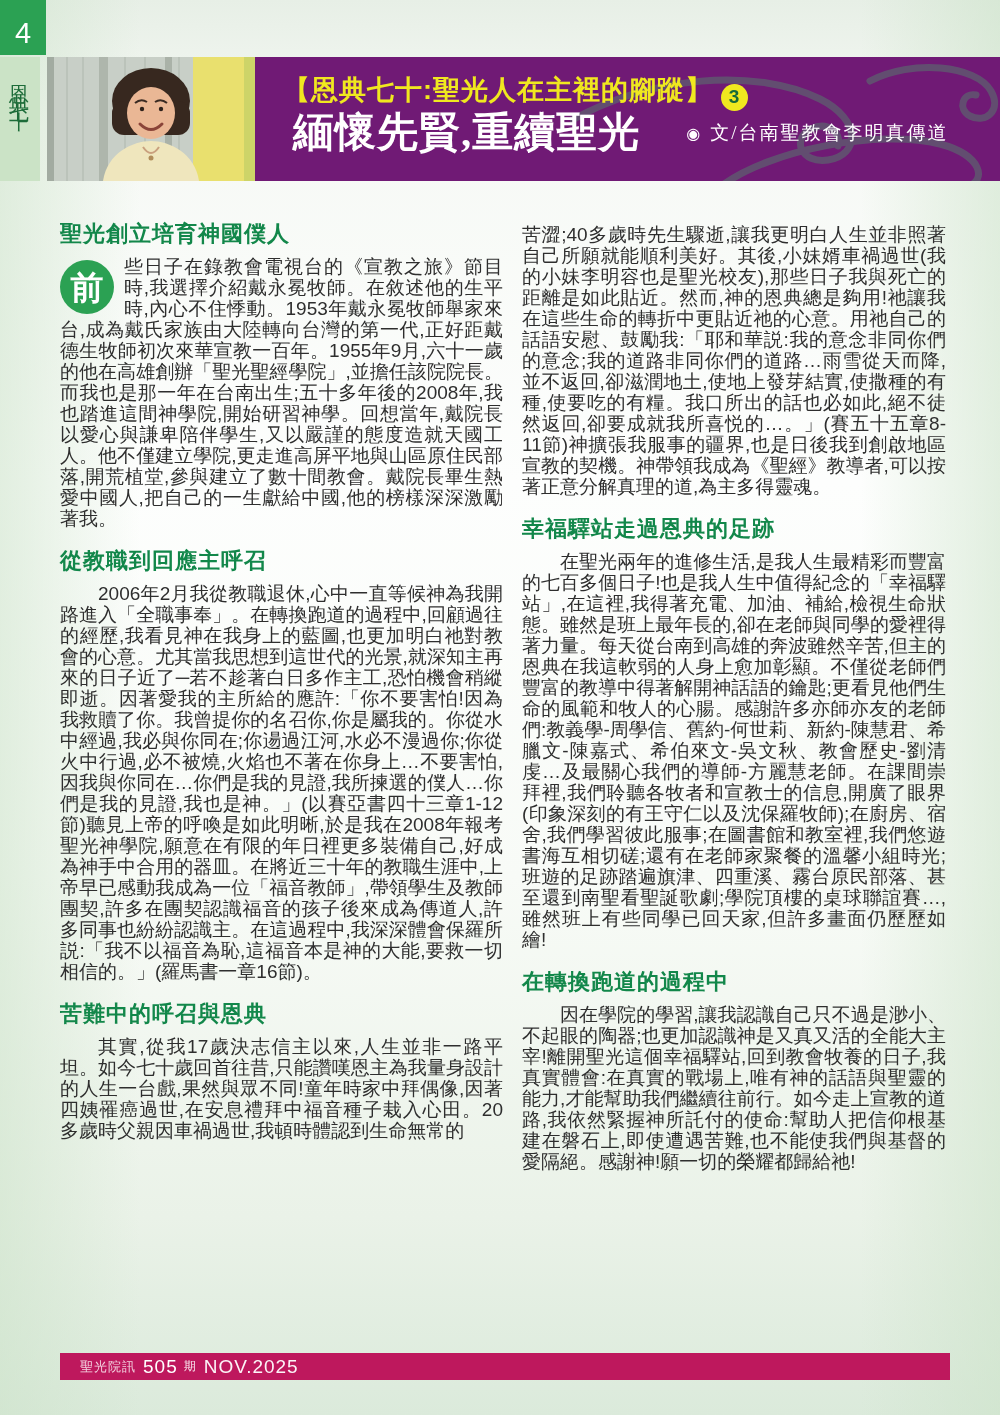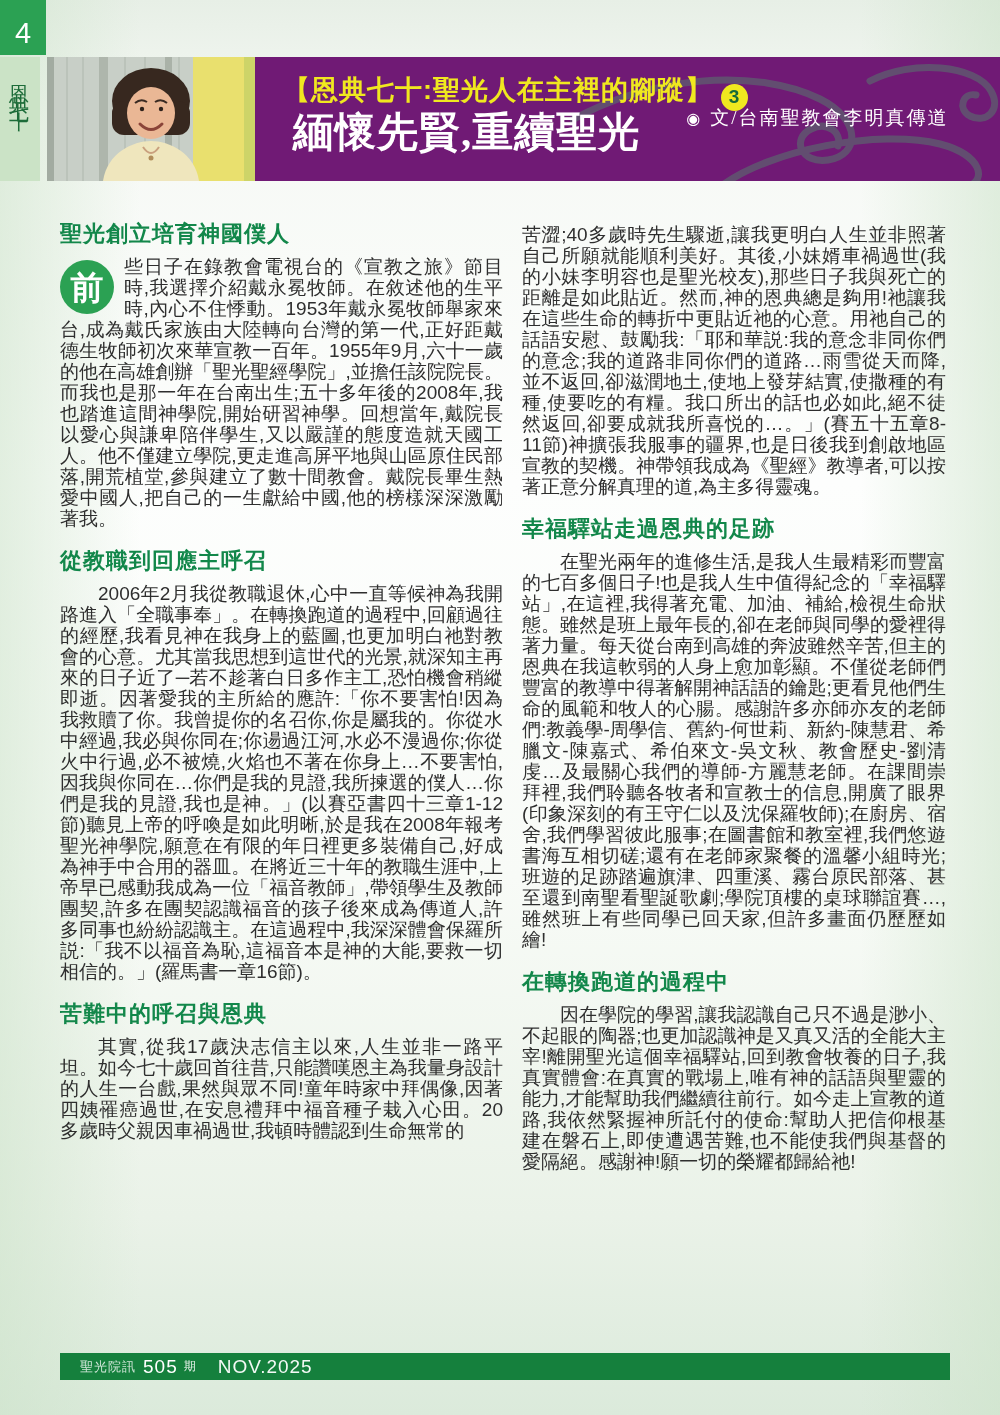--- a/index.html
+++ b/index.html
@@ -27,21 +27,21 @@
 
   
   .photo{position:absolute;left:47px;top:57px;width:208px;height:124px;overflow:hidden;}
   .titlebar{position:absolute;left:255px;top:57px;width:745px;height:124px;background:#701a75;overflow:hidden;}
   .swirl{position:absolute;right:0;top:0;pointer-events:none;}
   .kicker{position:absolute;left:28px;top:15px;color:#f0e81f;font-size:27px;font-weight:bold;letter-spacing:1px;white-space:nowrap;}
   .badge{
     display:inline-flex;width:27px;height:27px;border-radius:50%;background:#f0e81f;color:#17693a;
     font-size:19px;font-weight:bold;align-items:center;justify-content:center;margin-left:8px;vertical-align:-4px;
   }
-  .title-row{position:absolute;left:38px;top:48px;display:flex;align-items:flex-start;white-space:nowrap;}
+  .title-row{position:absolute;left:38px;top:48px;display:flex;align-items:center;white-space:nowrap;}
   .main-title{color:#fff;font-family:"Liberation Serif","DejaVu Serif",serif;font-weight:bold;font-size:41px;letter-spacing:1px;}
   .byline{color:#fff;margin-left:46px;font-size:19px;font-family:"Liberation Serif","DejaVu Serif",serif;letter-spacing:2px;}
   .byline .bullet{font-size:16px;margin-right:8px;}
 
   
   .columns{position:absolute;top:196px;left:60px;width:886px;}
   .col{position:absolute;top:16px;}
   .col-left{left:0;width:443px;}
   .col-right{left:462px;width:424px;}
   .sec-heading{color:#12874a;font-size:22px;font-weight:bold;margin:17px 0 7px;letter-spacing:1px;}
@@ -53,27 +53,27 @@
   .col-right .para:first-child{margin-top:12px;}
   .para.no-indent{text-indent:0;}
   .dropcap{
     float:left;width:54px;height:54px;border-radius:50%;background:#2ba153;color:#fff;
     font-size:33px;font-weight:bold;display:flex;align-items:center;justify-content:center;
     margin:4px 10px 2px 0;
   }
 
   
   .footer-bar{
-    position:absolute;left:60px;top:1353px;width:890px;height:27px;background:#15803d;color:#fff;
+    position:absolute;left:60px;top:1353px;width:890px;height:27px;background:#be185d;color:#fff;
     display:flex;align-items:center;padding-left:20px;box-sizing:border-box;
   }
   .footer-bar .journal{font-size:13px;color:rgba(255,255,255,0.8);letter-spacing:1px;}
   .footer-bar .issue{font-size:19px;color:#fff;margin-left:7px;letter-spacing:1px;}
   .footer-bar .unit{font-size:12px;color:rgba(255,255,255,0.9);margin-left:6px;}
-  .footer-bar .date{font-size:19px;color:rgba(255,255,255,0.95);margin-left:22px;letter-spacing:1px;}
+  .footer-bar .date{font-size:19px;color:rgba(255,255,255,0.95);margin-left:8px;letter-spacing:1px;}
 </style>
 </head>
 <body>
 
 <div class="page">
 
   <div class="pagenum">4</div>
   <div class="side-strip">恩典七十</div>
 
   <div class="photo">

